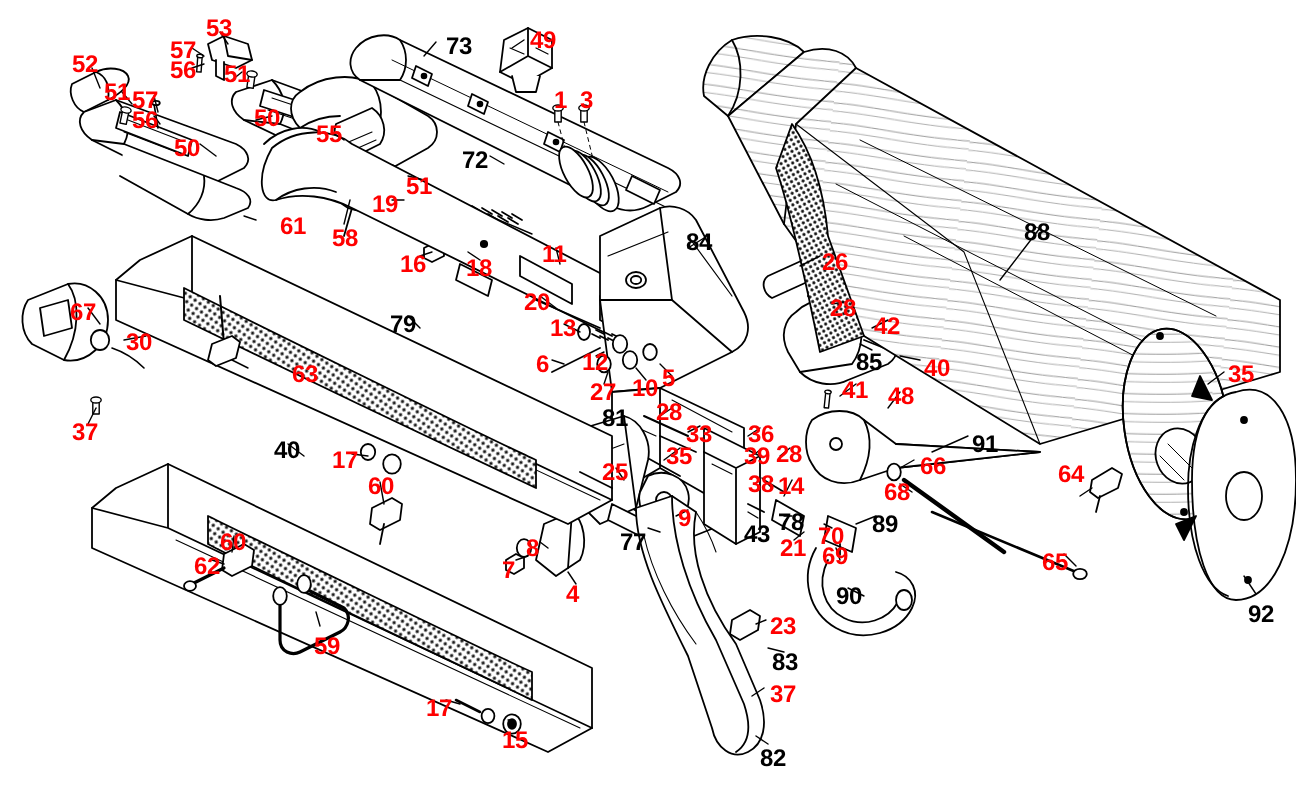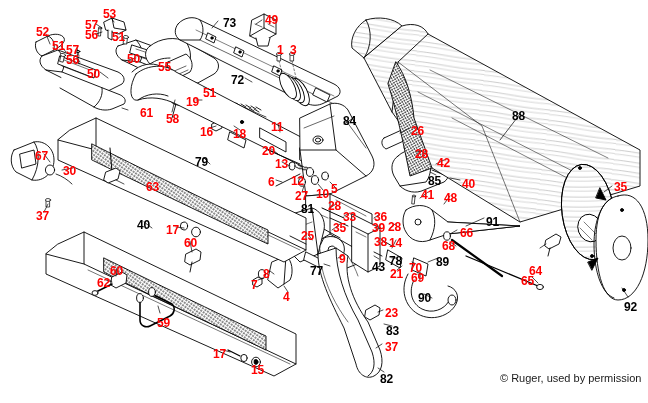--- a/index.html
+++ b/index.html
@@ -490,19 +490,18 @@
       <div class="lbl blk" style="left: 137px; top: 219px;">40</div>
       <div class="lbl" style="left: 166px; top: 224px;">17</div>
       <div class="lbl" style="left: 184px; top: 237px;">60</div>
       <div class="lbl" style="left: 110px; top: 265px;">60</div>
       <div class="lbl" style="left: 97px; top: 277px;">62</div>
       <div class="lbl" style="left: 157px; top: 317px;">59</div>
       <div class="lbl" style="left: 213px; top: 348px;">17</div>
       <div class="lbl" style="left: 251px; top: 364px;">15</div>
       <div class="lbl blk" style="left: 512px; top: 110px;">88</div>
       <div class="lbl" style="left: 614px; top: 181px;">35</div>
-      <div class="lbl" style="left: 529px; top: 265px;">64</div>
+      <div class="lbl" style="left: 529px; top: 231px;">64</div>
       <div class="lbl" style="left: 521px; top: 275px;">65</div>
       <div class="lbl blk" style="left: 624px; top: 301px;">92</div>
     </div>
 
-  <div class="credit">© Ruger, used by permission</div>
 </div>
 
 </body></html>

